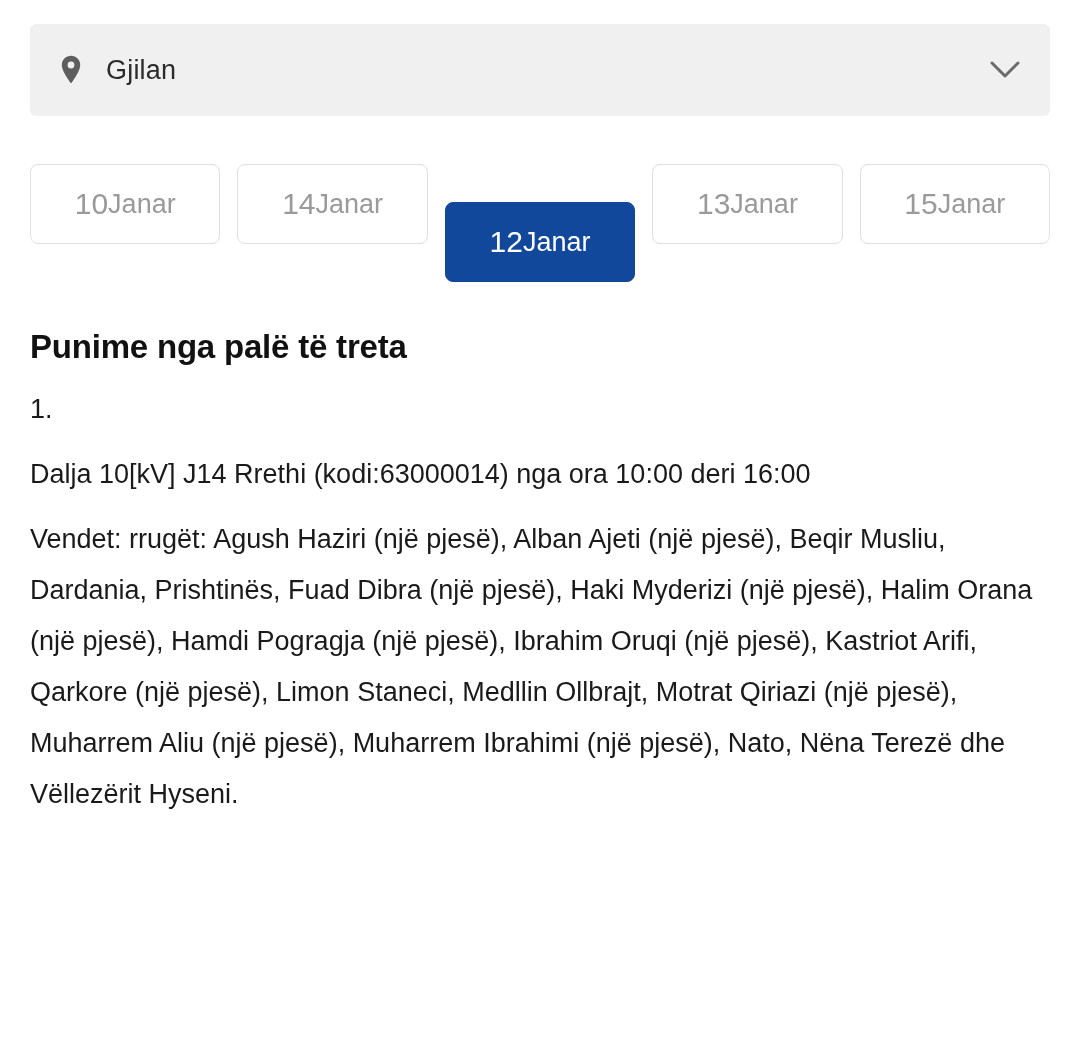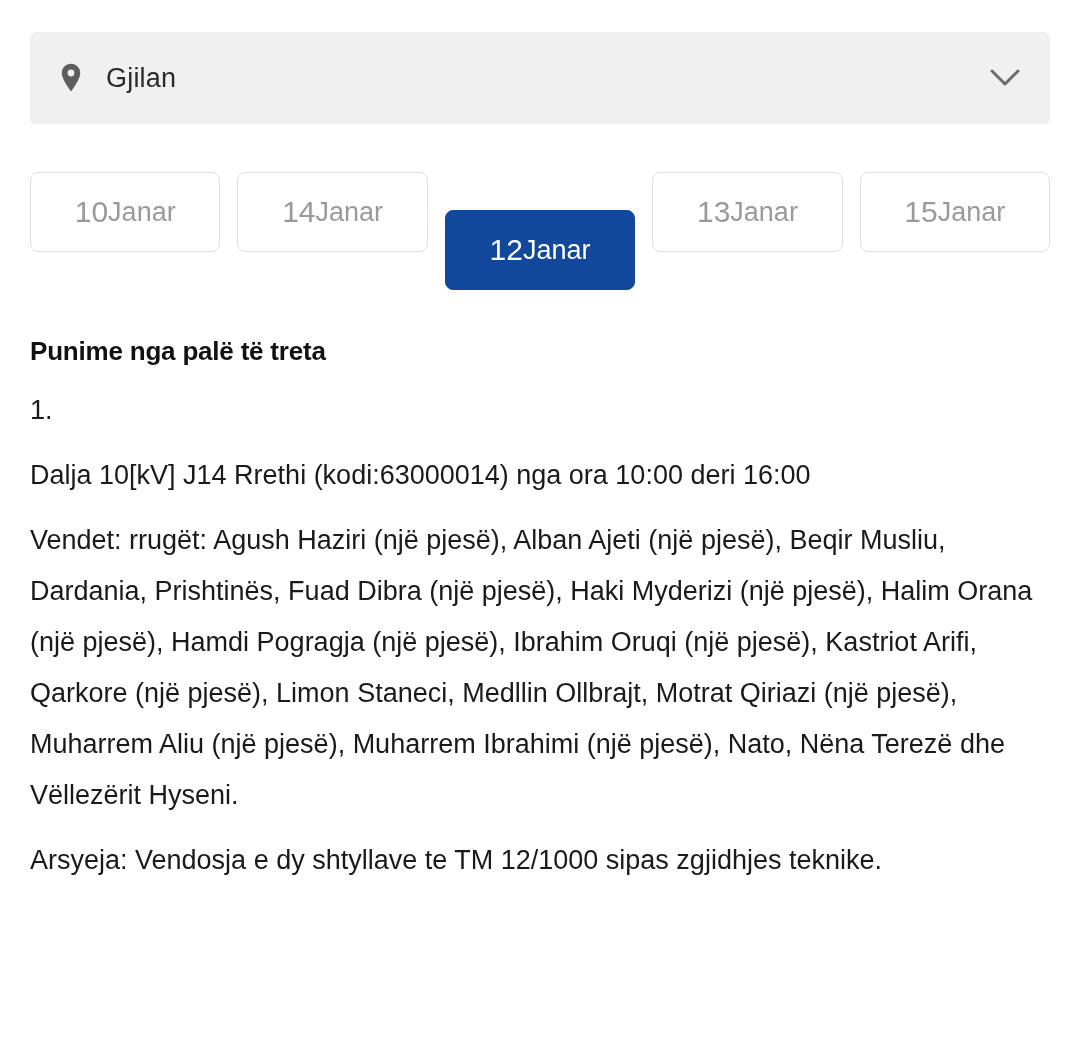--- a/index.html
+++ b/index.html
@@ -10,21 +10,21 @@
   body {
     width: 1080px;
     height: 1061px;
     font-family: "Liberation Sans", sans-serif;
     color: #1a1a1a;
     overflow: hidden;
   }
   .page {
     width: 1080px;
     box-sizing: border-box;
-    padding: 8px 30px;
+    padding: 0 30px;
   }
 
   
   .location-select {
     margin-top: 24px;
     height: 92px;
     background: #f0f0f0;
     border-radius: 6px;
     display: flex;
     align-items: center;
@@ -90,21 +90,21 @@
   .date-chip.active .day,
   .date-chip.active .month {
     color: #ffffff;
   }
 
   
   .content {
     margin-top: 46px;
   }
   .section-title {
-    font-size: 26px;
+    font-size: 33px;
     font-weight: bold;
     color: #111111;
     margin-bottom: 28px;
     letter-spacing: -0.2px;
   }
   .item-number {
     font-size: 27px;
     color: #1a1a1a;
     margin-bottom: 24px;
   }
@@ -162,16 +162,15 @@
       <span class="day">15</span>
       <span class="month">Janar</span>
     </div>
   </div>
 
   <div class="content">
     <div class="section-title">Punime nga palë të treta</div>
     <div class="item-number">1.</div>
     <div class="para block">Dalja 10[kV] J14 Rrethi (kodi:63000014)  nga ora 10:00 deri 16:00</div>
     <div class="para block">Vendet: rrugët: Agush Haziri (një pjesë), Alban Ajeti (një pjesë), Beqir Musliu, Dardania, Prishtinës, Fuad Dibra (një pjesë), Haki Myderizi (një pjesë), Halim Orana (një pjesë), Hamdi Pogragja (një pjesë), Ibrahim Oruqi (një pjesë), Kastriot Arifi, Qarkore (një pjesë), Limon Staneci, Medllin Ollbrajt, Motrat Qiriazi (një pjesë), Muharrem Aliu (një pjesë), Muharrem Ibrahimi (një pjesë), Nato, Nëna Terezë dhe Vëllezërit Hyseni.</div>
-    <div class="para">Arsyeja: Vendosja e dy shtyllave te TM 12/1000 sipas zgjidhjes teknike.</div>
   </div>
 
 </div>
 
 </body></html>

